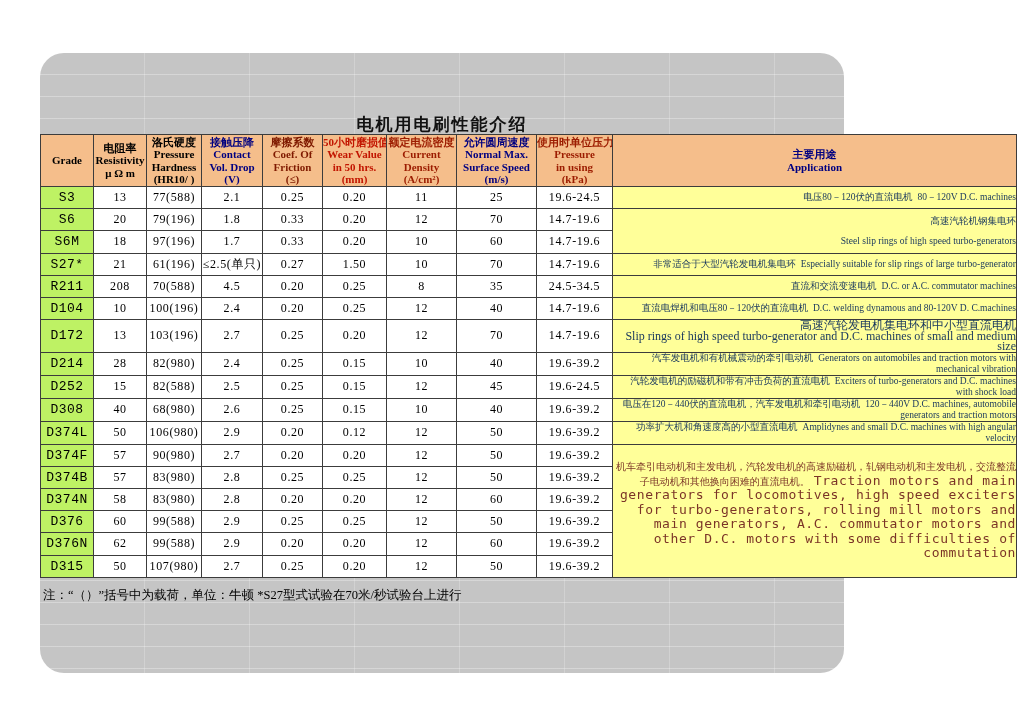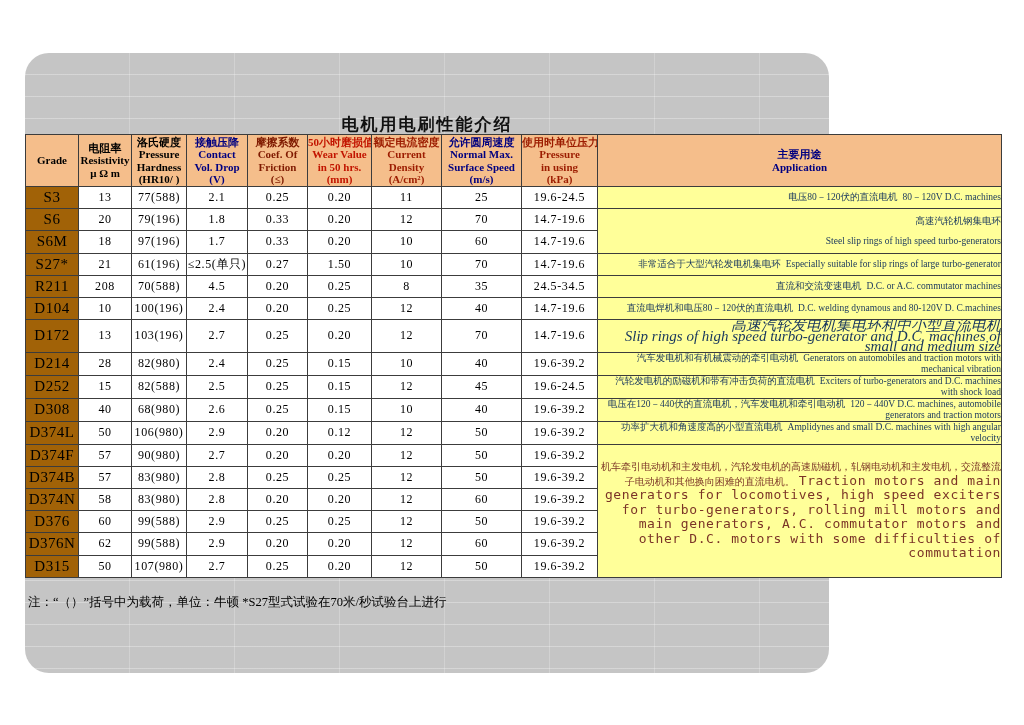--- a/index.html
+++ b/index.html
@@ -1,21 +1,21 @@
 <!DOCTYPE html>
 <html><head>
 <meta charset="utf-8">
 <style>
   html,body{margin:0;padding:0;}
   body{
     width:1024px;height:725px;background:#ffffff;overflow:hidden;
     font-family:"Liberation Serif","DejaVu Serif",serif;
   }
   .sheet{
-    position:absolute;left:25px;top:53px;width:804px;height:620px;
+    position:absolute;left:40px;top:53px;width:804px;height:620px;
     background-color:#c5c5c5;
     background-image:
       repeating-linear-gradient(to bottom, transparent 0 21px, rgba(255,255,255,.30) 21px 22px),
       repeating-linear-gradient(to right, transparent 0 104px, rgba(255,255,255,.22) 104px 105px);
     border-radius: 24px;
   }
   .title-zh{
     padding-top:62px;text-align:center;font-size:17px;font-weight:bold;color:#111;
     letter-spacing:2px;line-height:19px;
   }
@@ -30,43 +30,43 @@
     border:1px solid #3c3c3c;padding:0;overflow:hidden;
   }
   thead tr{height:52px;}
   tbody tr{height:22.2px;}
   th{
     background:#f5be8b;font-size:11px;line-height:12.5px;font-weight:bold;
     text-align:center;vertical-align:middle;
   }
   th div{white-space:nowrap;}
   td.grade{
-    background:#a16207;text-align:center;font-size:15px;color:#000;
-    letter-spacing:0.5px;white-space:nowrap;
+    background:#bef264;text-align:center;font-size:13px;color:#000;
+    letter-spacing:0.5px;white-space:nowrap;font-family:Liberation Mono, monospace;
   }
   td.val{
     background:#ffffff;text-align:center;font-size:12px;color:#000;
     letter-spacing:0.6px;white-space:nowrap;
   }
   td.app{
     background:#ffff99;vertical-align:middle;text-align:right;
     font-size:9.5px;line-height:11px;color:#17365d;
     padding:1px 3px 1px 4px;overflow:hidden;
   }
   td.app .en{margin-left:5px;}
   td.app.stacked .zh, td.app.stacked .en{display:block;margin-left:0;}
   td.app.stacked.tall{line-height:20px;}
-  td.app.stacked.tight{font-size:15px;line-height:10.5px;font-style:italic;}
+  td.app.stacked.tight{font-size:12px;line-height:10.5px;}
   td.app.bigcell{color:#7b3427;font-size:10px;line-height:13.5px;}
   td.app.bigcell .en{
     font-family:"DejaVu Sans Mono","Liberation Mono",monospace;
     font-size:13px;letter-spacing:0.6px;margin-left:4px;
   }
   .note{
-    margin-top:16px;padding-left:3px;font-size:12.5px;color:#000;
+    margin-top:9px;padding-left:3px;font-size:12.5px;color:#000;
     font-family:"Liberation Serif","DejaVu Serif",serif;white-space:nowrap;
   }
 </style>
 </head>
 <body>
 
 <div class="sheet">
   <div class="title-zh">电机用电刷性能介绍</div>
 
   <table class="main">

